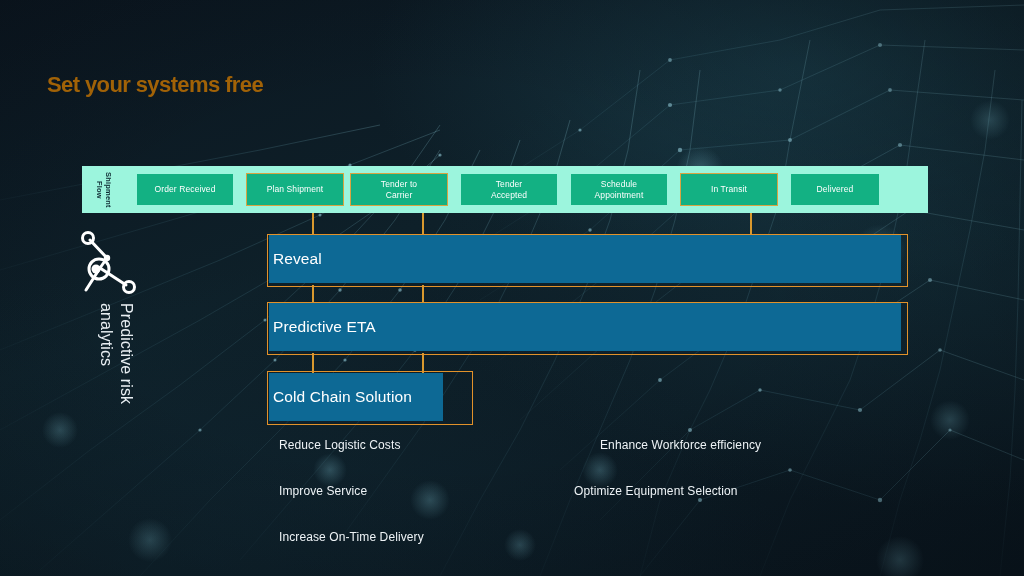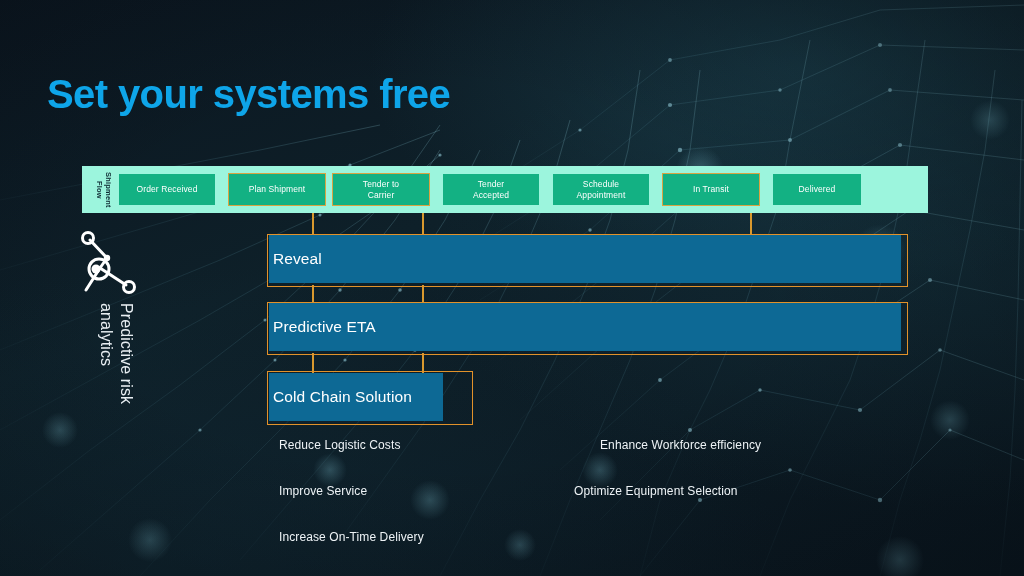--- a/index.html
+++ b/index.html
@@ -22,21 +22,21 @@
   }
   #bg svg { position:absolute; inset:0; width:1024px; height:576px; }
   #bg .vig {
     position:absolute; inset:0;
     background:radial-gradient(ellipse 95% 95% at 42% 48%, rgba(0,0,0,0) 35%, rgba(5,10,15,0.55) 100%);
   }
 
   
   #title {
     position:absolute; left:47px; top:72px;
-    font-size:40px; font-weight:bold; color:#0ea5e9;
+    font-size:22px; font-weight:bold; color:#a16207;
     letter-spacing:-0.6px;
   }
 
   
   #flow-band {
     position:absolute; left:82px; top:166px; width:846px; height:47px;
     background:#9cf5dd;
     display:flex; align-items:center;
   }
   #flow-label-wrap {
@@ -44,21 +44,21 @@
     flex:0 0 auto; margin-left:10px;
   }
   #flow-label {
     writing-mode:vertical-rl;
     font-size:7.5px; font-weight:bold; color:#0e2b33;
     line-height:1.25; text-align:center; white-space:pre-line;
     letter-spacing:0.2px;
   }
   .stage {
     position:relative;
-    height:31px; margin-left:3px;
+    height:31px; margin-left:21px;
     background:#13b183;
     display:flex; align-items:center; justify-content:center; text-align:center;
     color:#ffffff; font-size:8.5px; line-height:1.25; letter-spacing:0.1px;
     padding:0 4px; flex:0 0 auto;
   }
   .stage.hl { outline:1.3px solid #d9a441; outline-offset:0px; }
 
   
   .conn { position:absolute; width:1.6px; background:#d9992e; }
 

